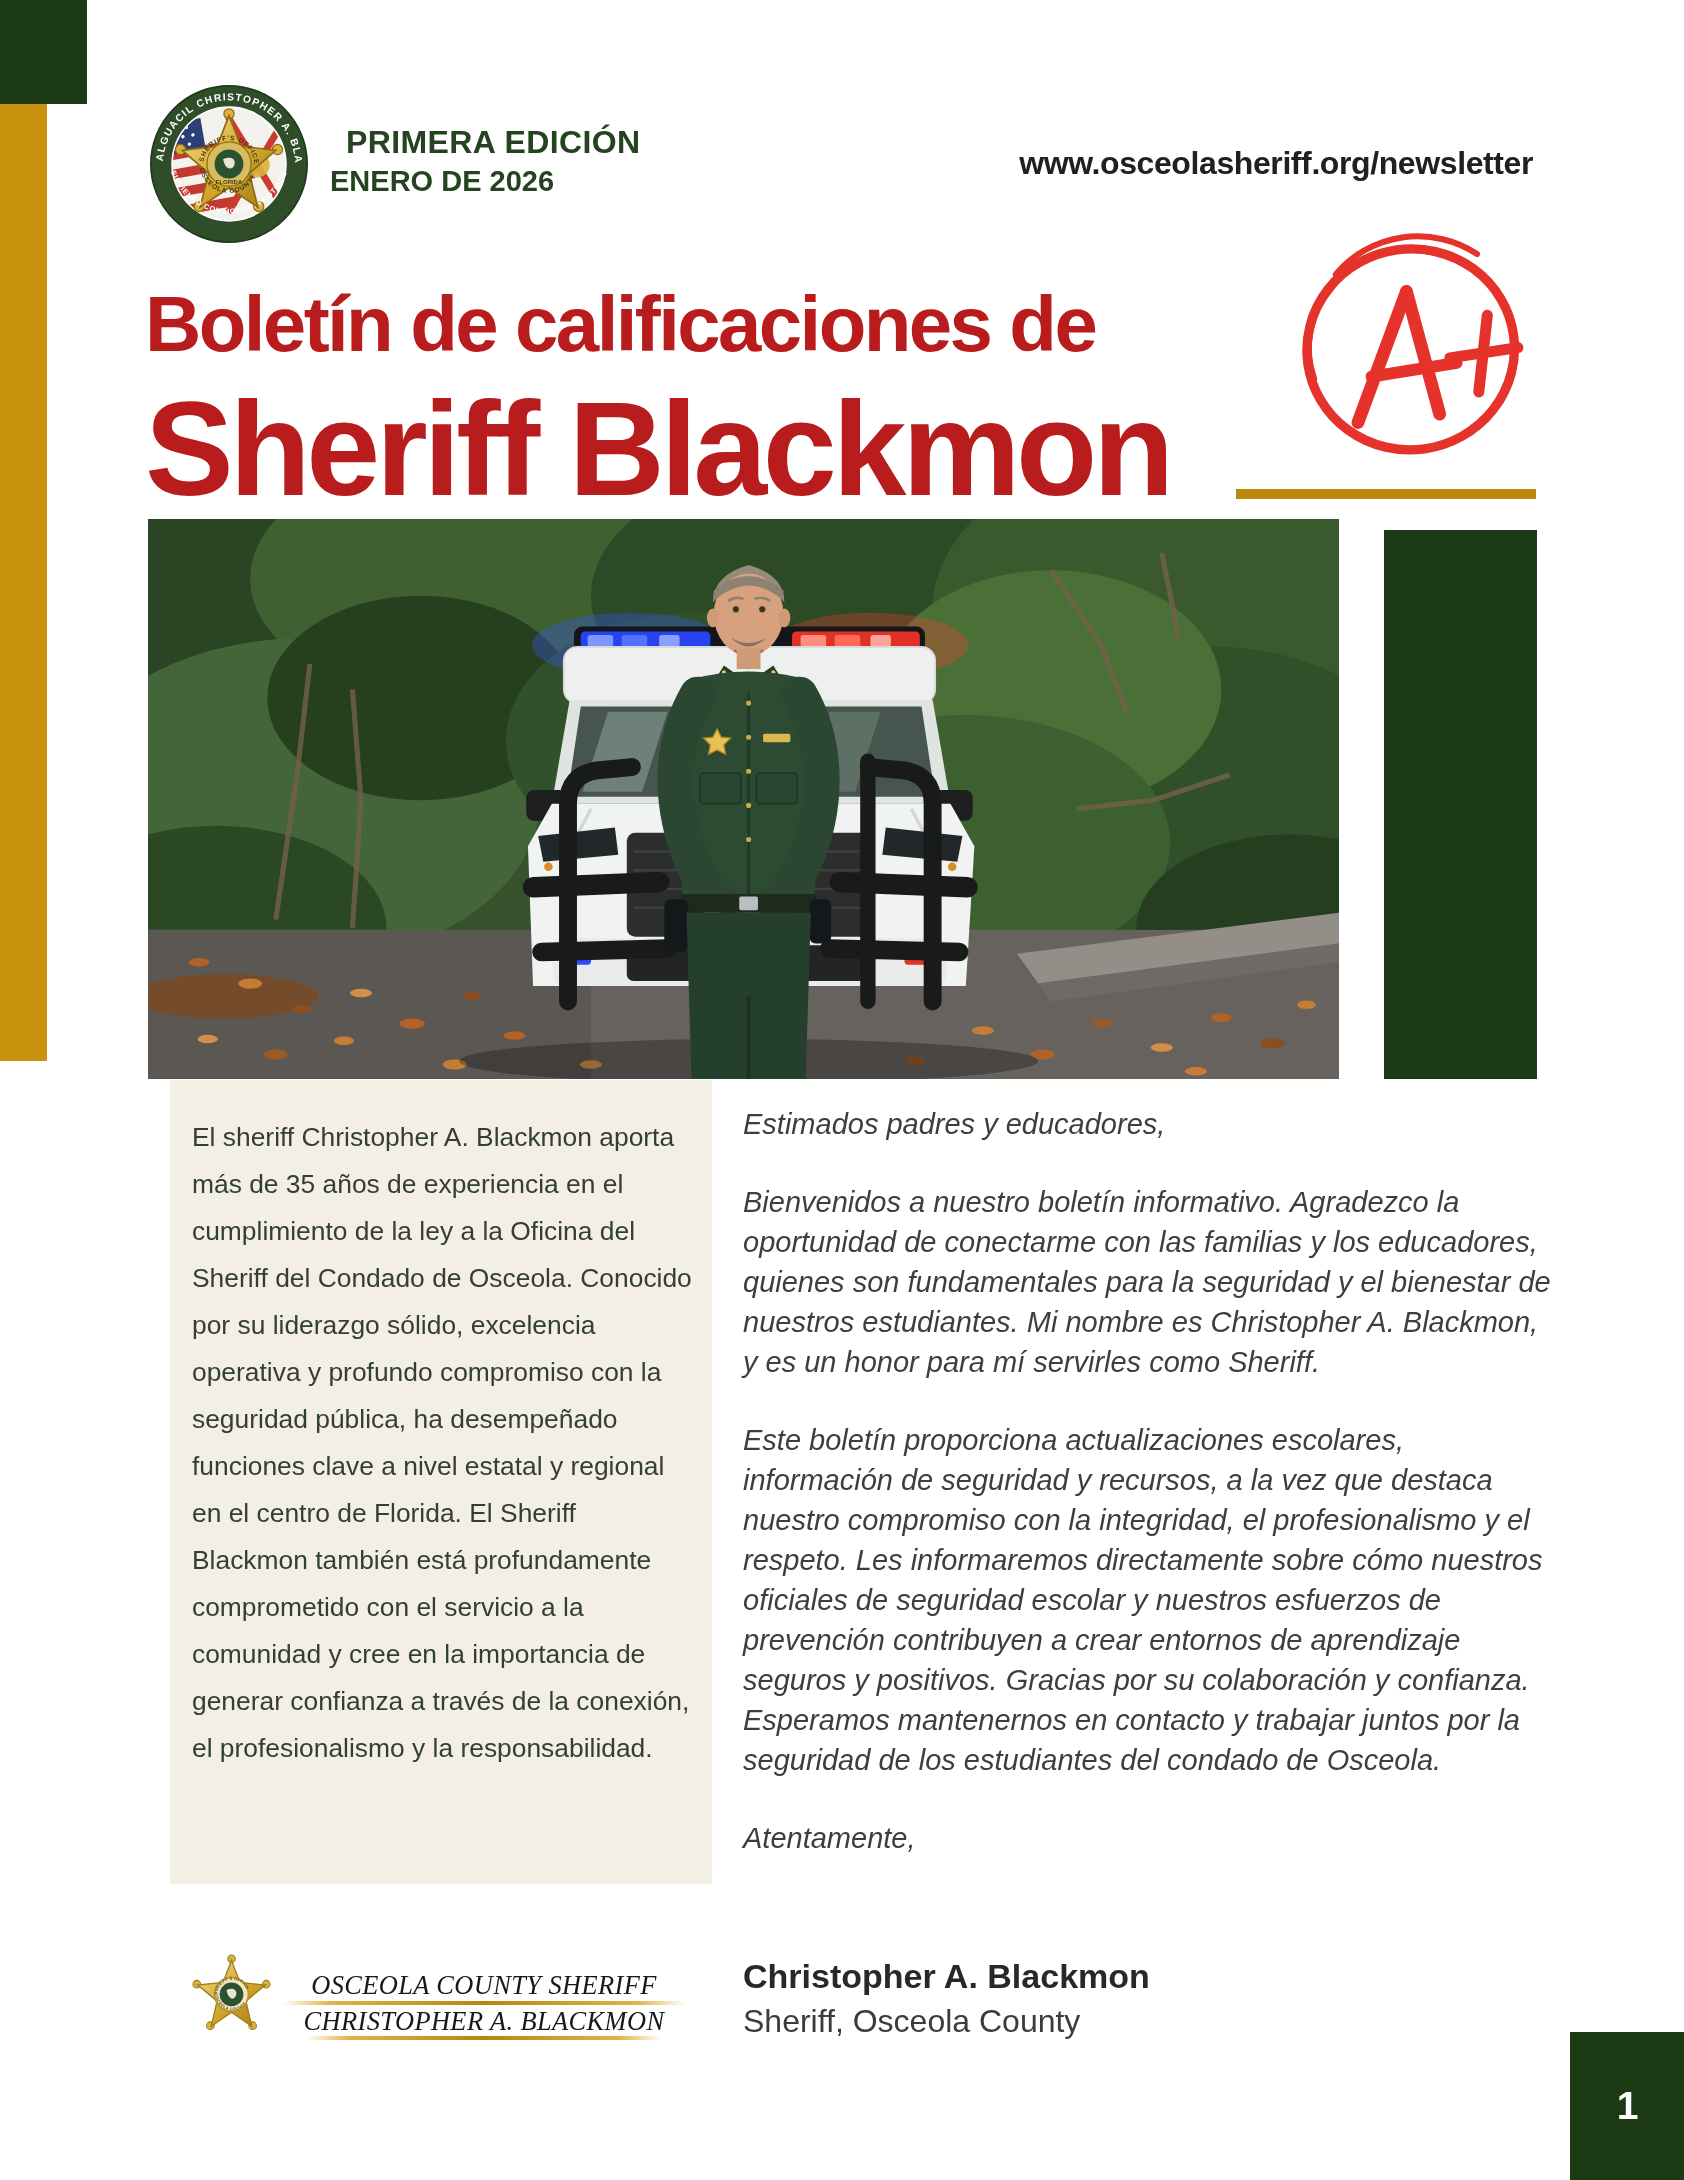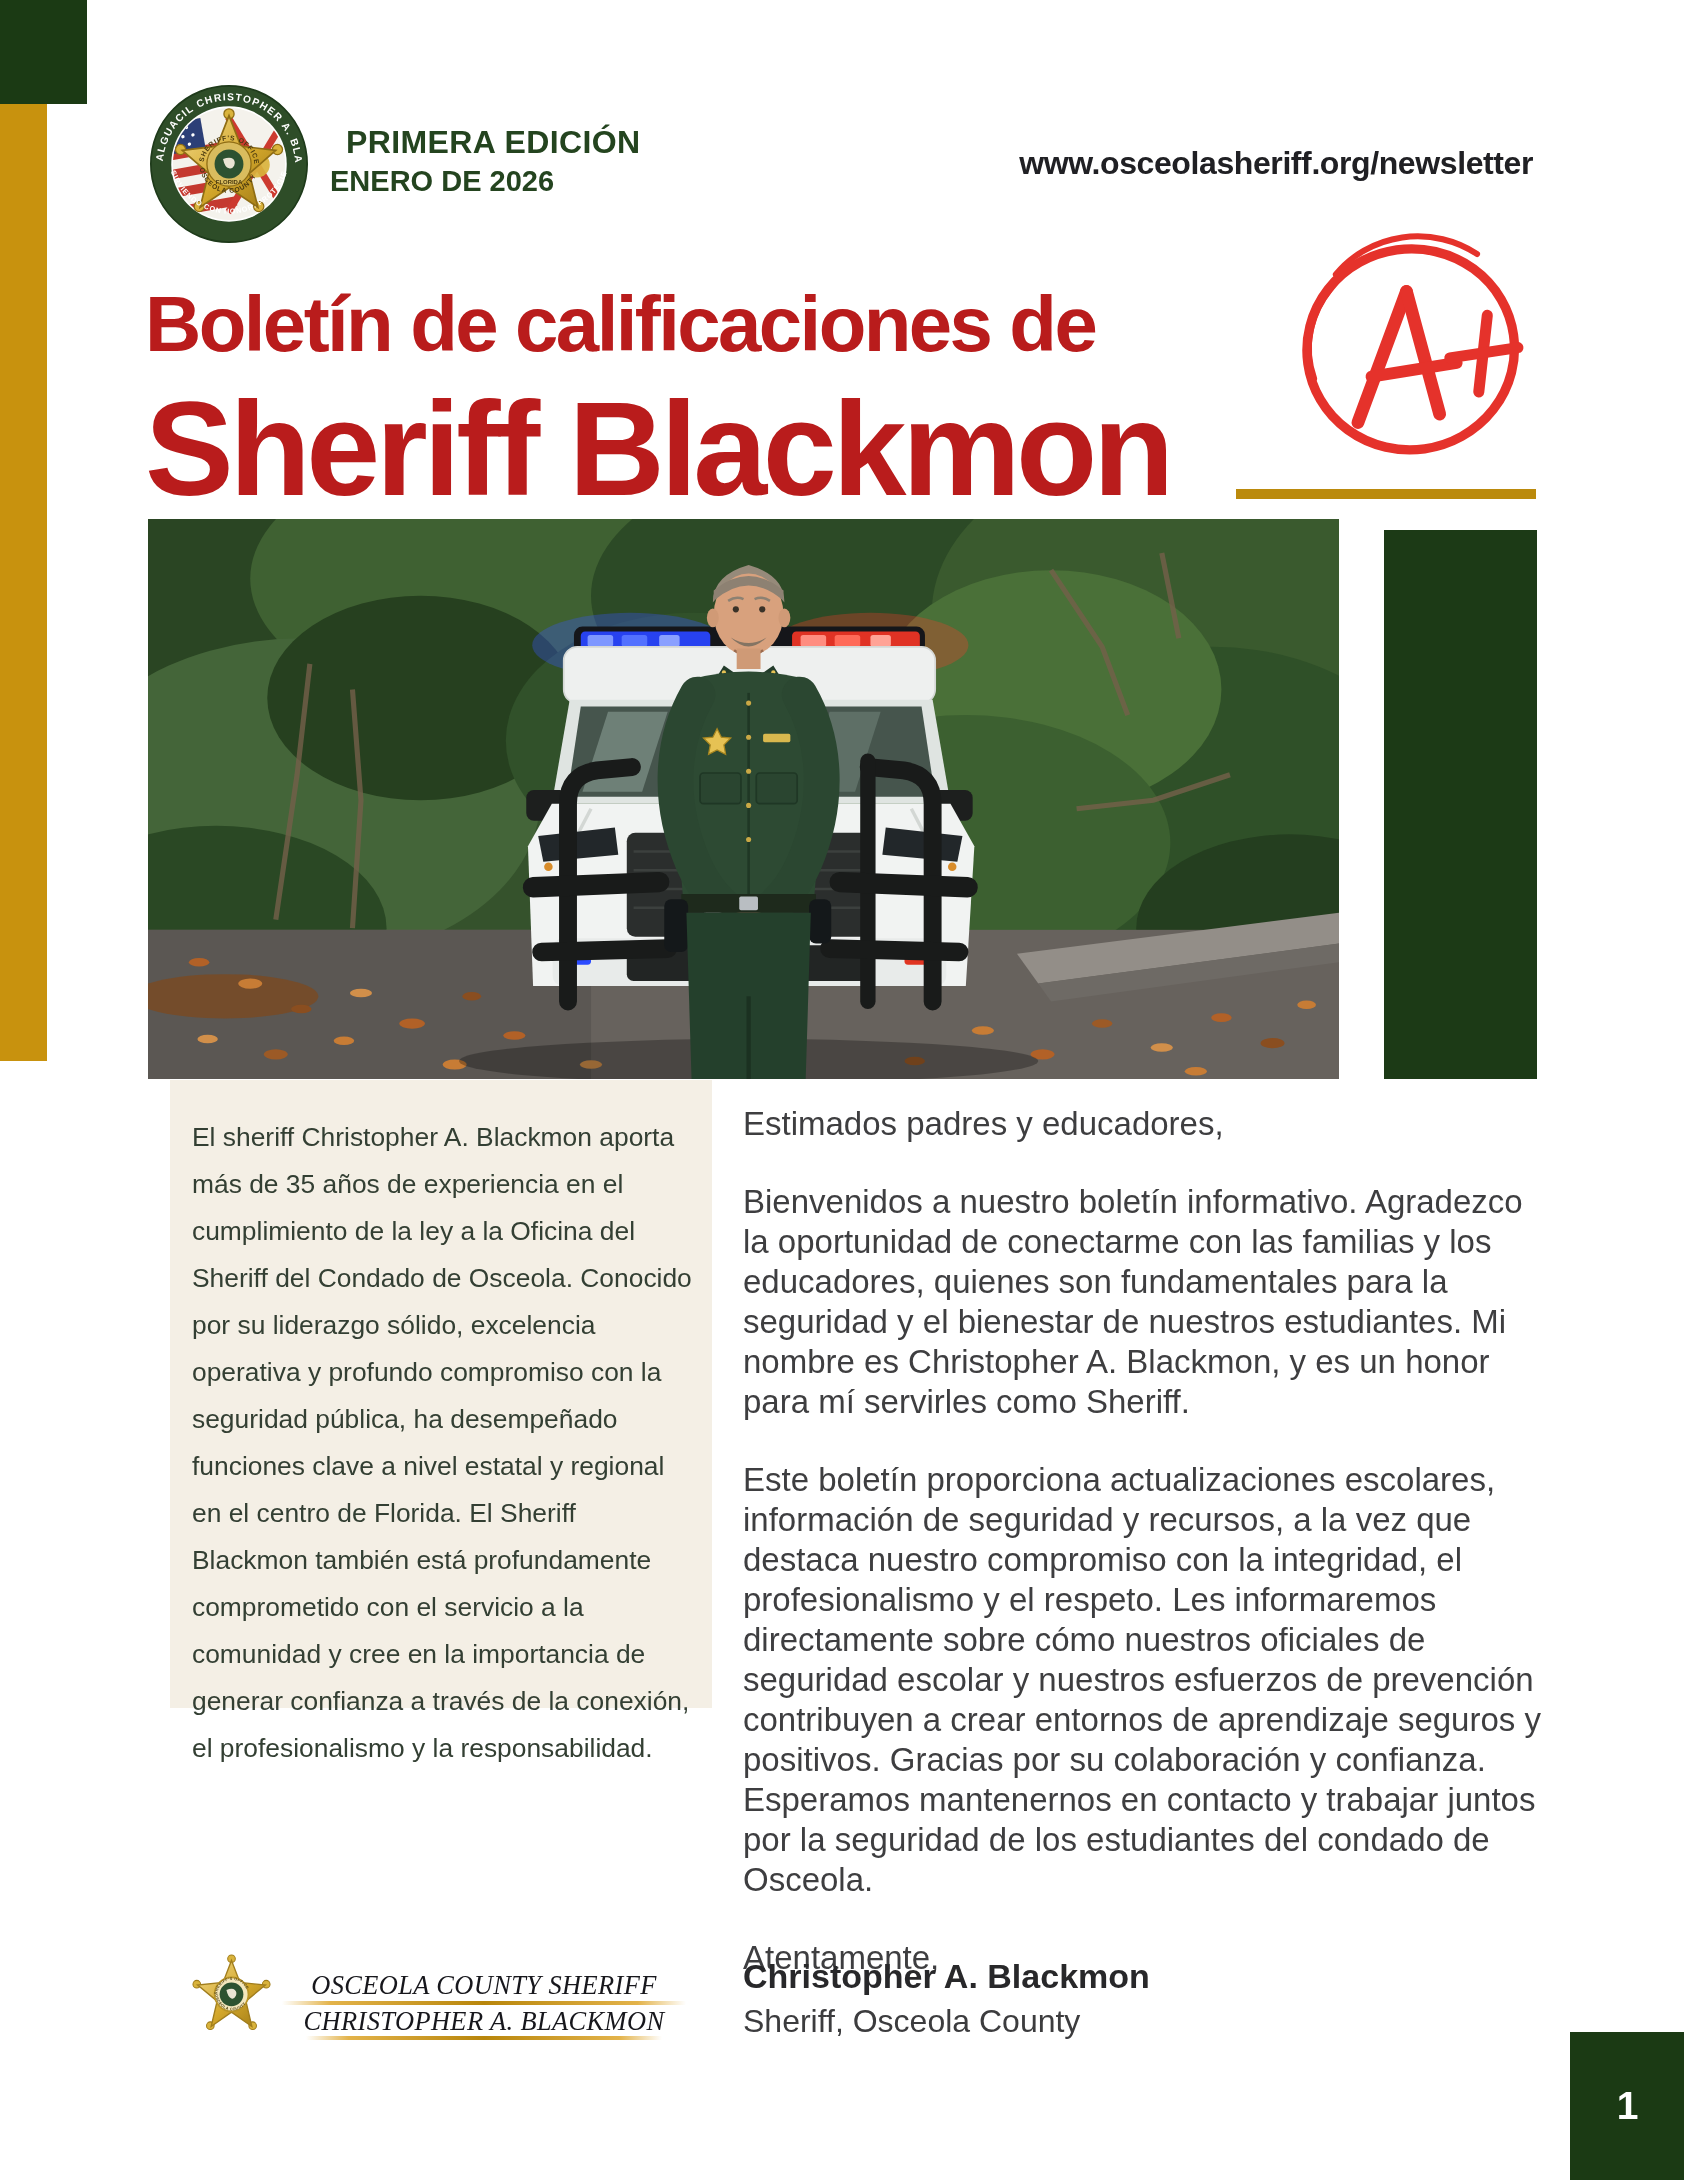--- a/index.html
+++ b/index.html
@@ -23,26 +23,26 @@
   .title .t1{font-size:78px;letter-spacing:-2.6px;}
   .title .t2{font-size:133px;letter-spacing:-4.3px;margin-top:20px;}
   .stamp-wrap{left:1276px;top:220px;width:266px;height:257px;}
   .gold-underline{left:1236px;top:489px;width:300px;height:10.2px;background:#bb8a0c;}
 
   
   .photo-frame{left:148px;top:519px;width:1191px;height:560px;overflow:hidden;background:#35522c;}
   .green-block{left:1384px;top:530px;width:153px;height:549px;background:#1c3a16;}
 
   
-  .bio-box{left:170px;top:1080px;width:542px;height:628px;background:#f4efe5;box-sizing:border-box;
+  .bio-box{left:170px;top:1080px;width:542px;height:804px;background:#f4efe5;box-sizing:border-box;
            padding:34px 17px 0 22px;}
   .bio-text{font-size:26.4px;line-height:47px;color:#333f33;}
 
   
-  .letter{left:743px;top:1104px;width:809px;font-size:33px;line-height:40px;color:#3e3e40;}
+  .letter{left:743px;top:1104px;width:809px;font-size:29px;line-height:40px;color:#3e3e40;font-style:italic;}
   .letter p{margin:0 0 38px 0;}
   .letter .closing{margin:0;}
 
   
   .footer-star-wrap{left:189px;top:1952px;width:85px;height:83px;}
   .footer-logo-text{left:282px;top:1971px;width:404px;display:flex;flex-direction:column;align-items:center;
                     font-family:"Liberation Serif", serif;font-style:italic;font-weight:normal;color:#17171c;}
   .footer-logo-text .ln{font-size:26.4px;letter-spacing:0.4px;line-height:28px;white-space:nowrap;}
   .gold-rule{height:4.3px;width:100%;margin:1.7px 0;
              background:linear-gradient(90deg, rgba(216,169,60,0) 0%, #e3b34a 12%, #b8860b 50%, #e3b34a 88%, rgba(216,169,60,0) 100%);}

